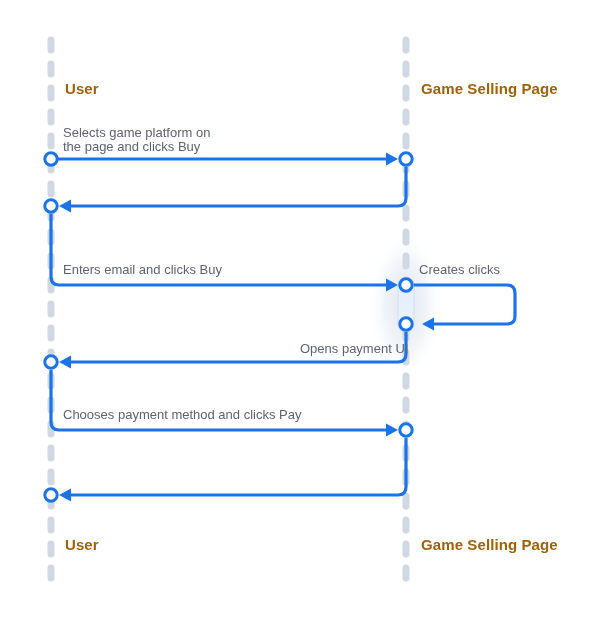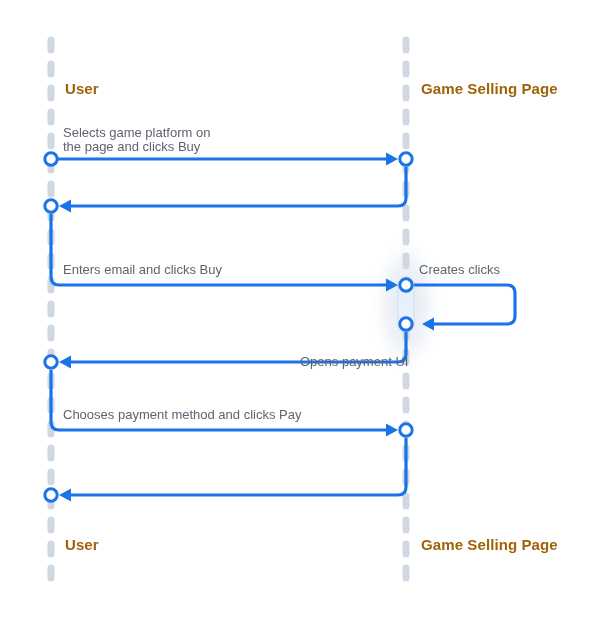--- a/index.html
+++ b/index.html
@@ -149,18 +149,18 @@
   <div class="actor-label" style="left:421px; top:536px;">Game Selling Page</div>
 
   <div class="msg-label" style="left:63px; top:126px;">Selects game platform on
 the page and clicks Buy</div>
 
 
   <div class="msg-label" style="left:63px; top:263px;">Enters email and clicks Buy</div>
 
   <div class="msg-label" style="left:419px; top:263px;">Creates clicks</div>
 
-  <div class="msg-label" style="left:300px; top:342px;margin-top:13px;">Opens payment UI</div>
+  <div class="msg-label" style="left:300px; top:342px;">Opens payment UI</div>
 
   <div class="msg-label" style="left:63px; top:408px;">Chooses payment method and clicks Pay</div>
 
 
 </div>
 
 </body></html>

